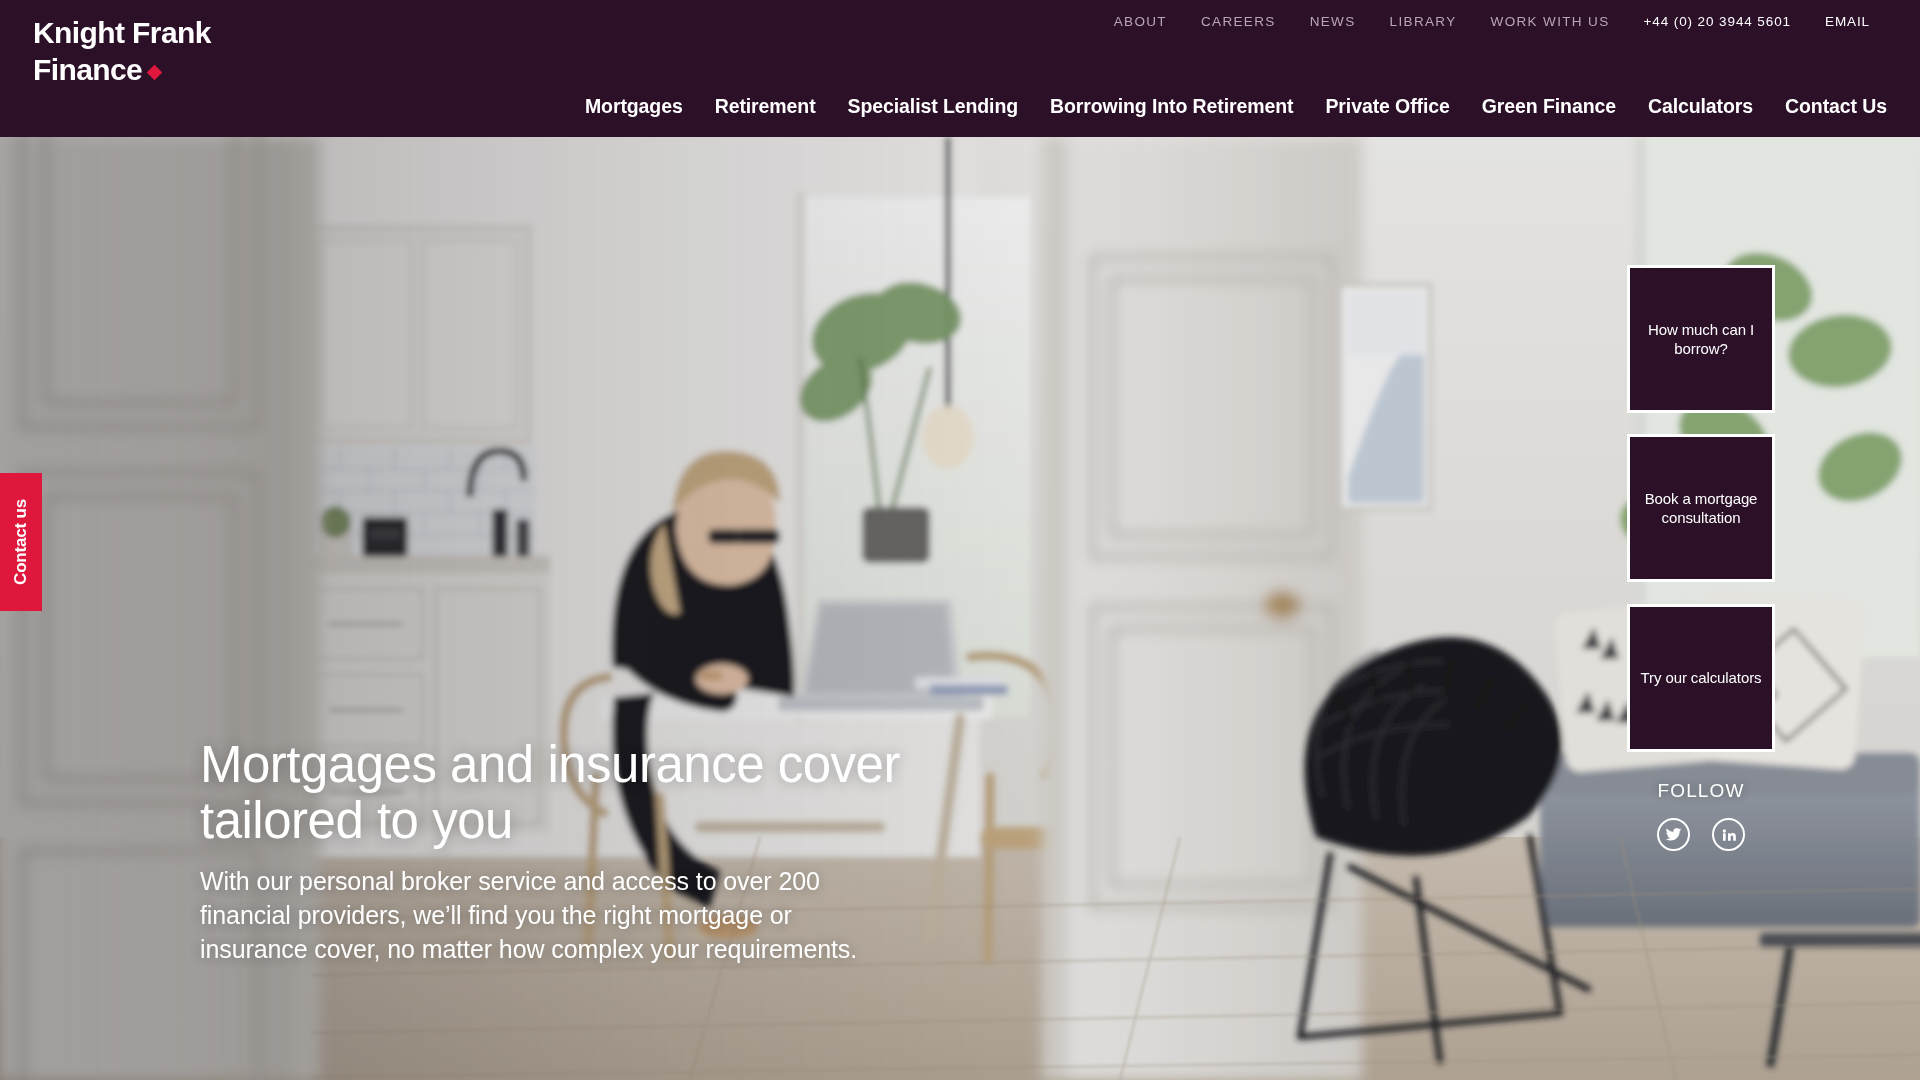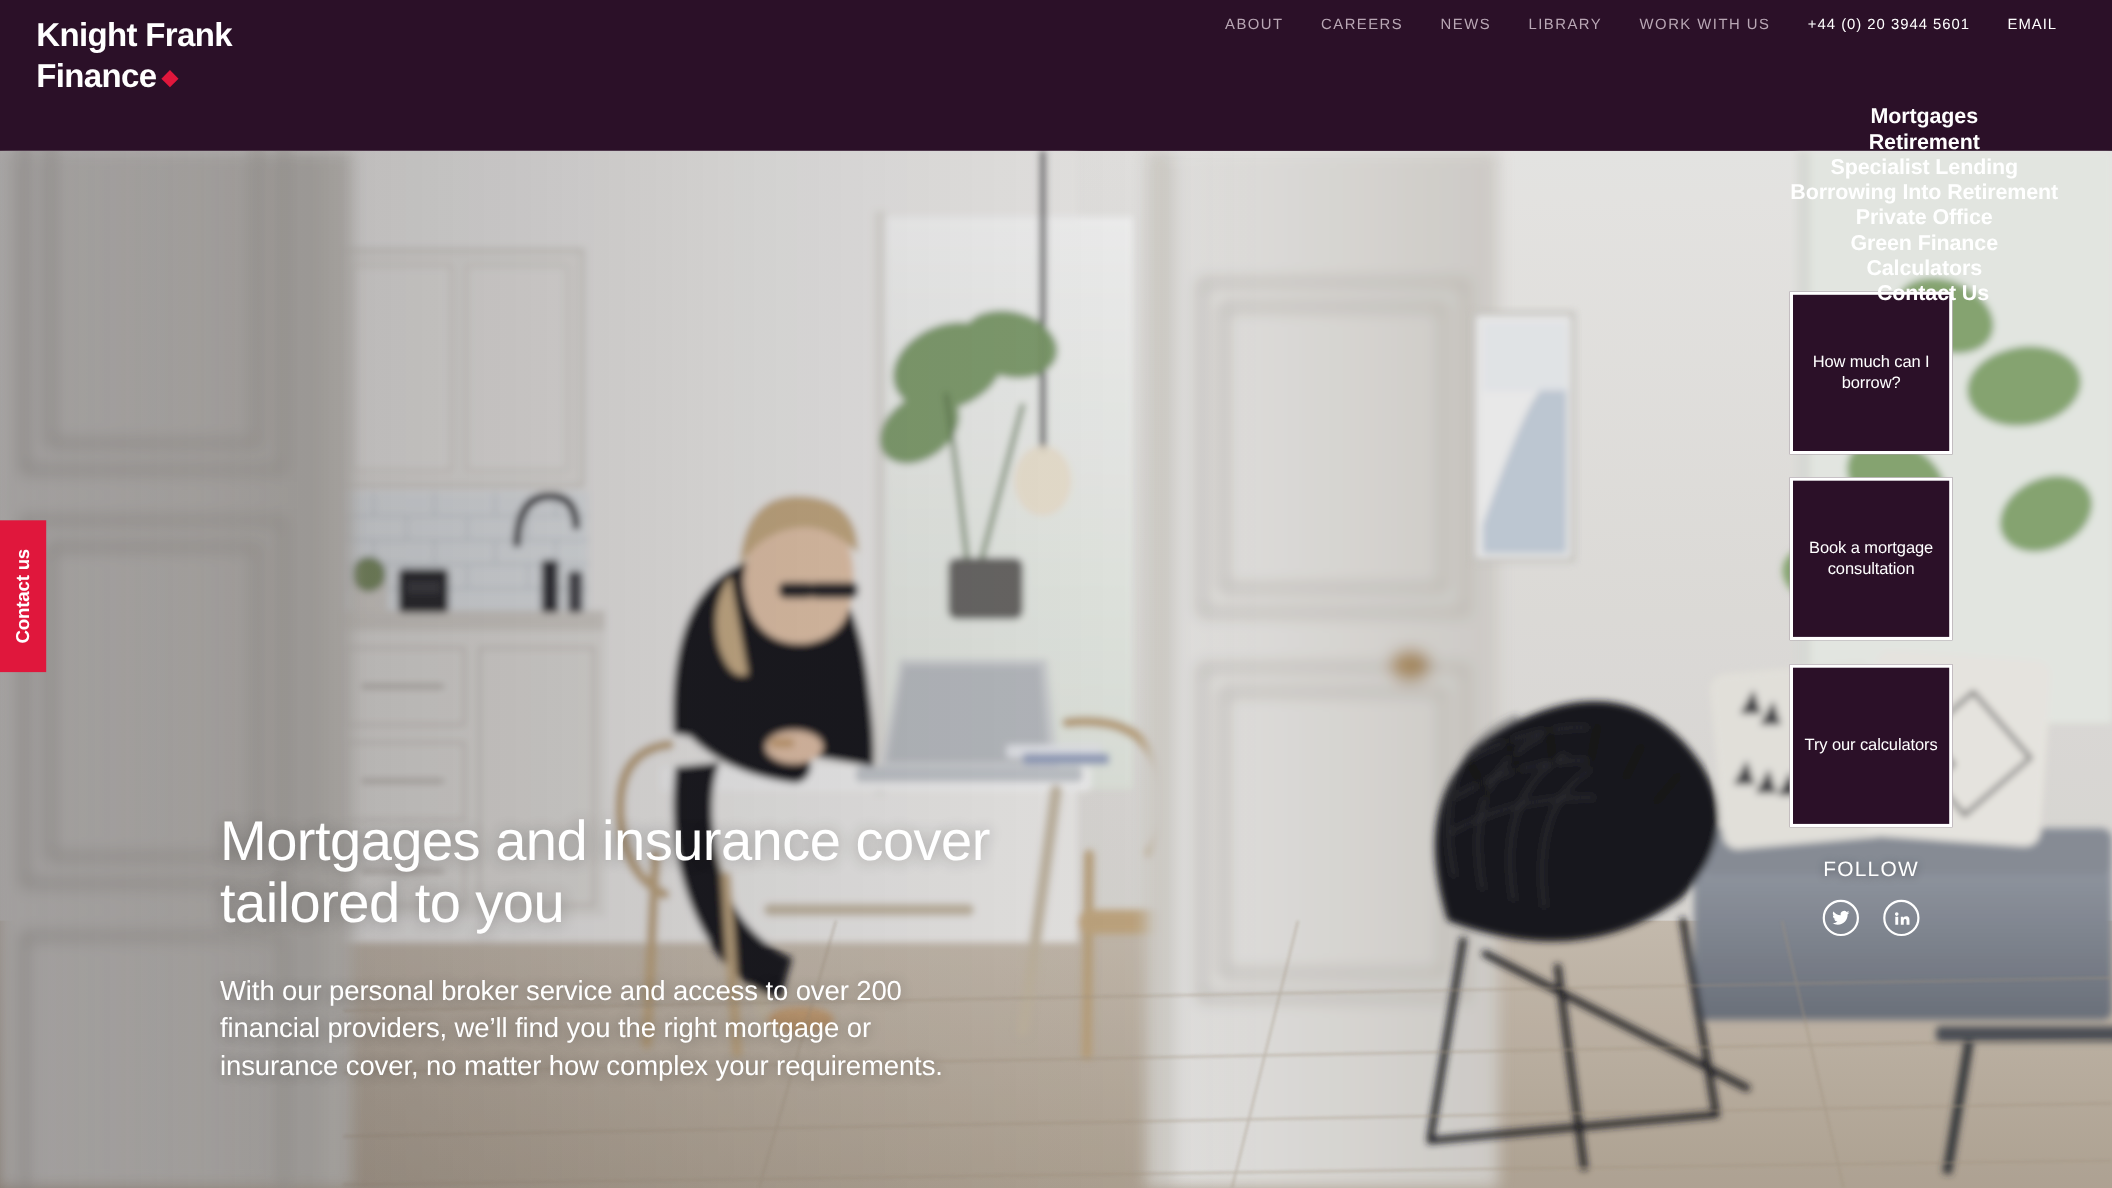--- a/index.html
+++ b/index.html
@@ -34,21 +34,21 @@
   #utility-nav .u-item {
     color:#b9a7b5; font-size:13.5px; letter-spacing:1.35px;
     padding:0 17px; text-decoration:none; white-space:nowrap;
     font-weight:400;
   }
   #utility-nav .u-item.strong { color:#ffffff; font-weight:400; letter-spacing:0.9px; }
 
   
   #main-nav {
     position:absolute; right:33px; top:95px;
-    display:flex; align-items:center;flex-direction:column;
+    display:flex; align-items:center;
   }
   #main-nav .m-item {
     color:#ffffff; font-size:19.5px; font-weight:bold; letter-spacing:-0.1px;
     padding:0 16px; text-decoration:none; white-space:nowrap;
   }
   #main-nav .m-item:last-child { padding-right:0; }
 
   
   #hero {
     position:absolute; top:137px; left:0; width:1920px; height:943px;
@@ -61,21 +61,21 @@
     pointer-events:none;
   }
 
   
   #hero-copy { position:absolute; left:200px; top:600px; width:700px; z-index:12; }
   #hero-title {
     color:#ffffff; font-size:51px; line-height:1.10; font-weight:400;
     letter-spacing:-0.5px; text-shadow:0 1px 14px rgba(0,0,0,.30);
   }
   #hero-sub {
-    margin-top:36px; color:#ffffff; font-size:25px; line-height:1.35;
+    margin-top:16px; color:#ffffff; font-size:25px; line-height:1.35;
     font-weight:400; letter-spacing:-0.1px; text-shadow:0 1px 12px rgba(0,0,0,.30);
     width:680px;
   }
 
   
   #contact-tab {
     position:absolute; left:0; top:336px; width:42px; height:138px;
     background:#e0173c; z-index:30; cursor:pointer;
     display:flex; align-items:center; justify-content:center;
   }

